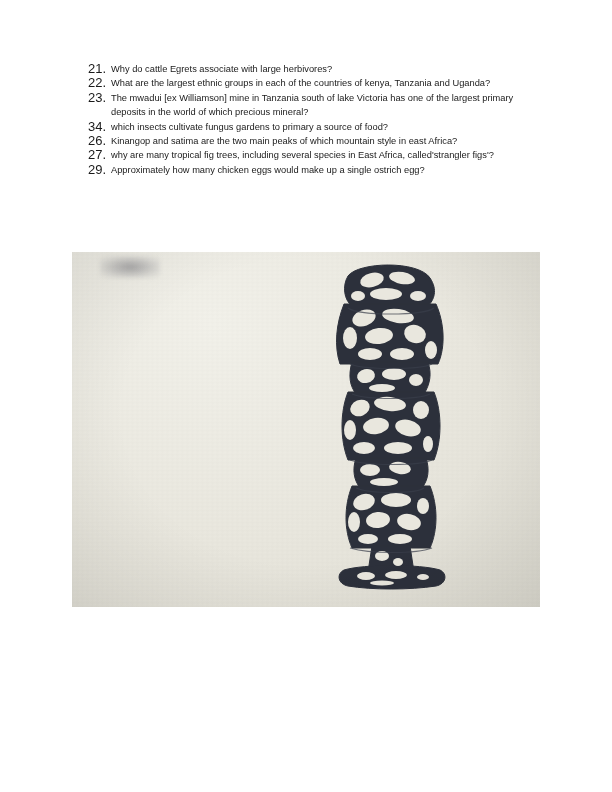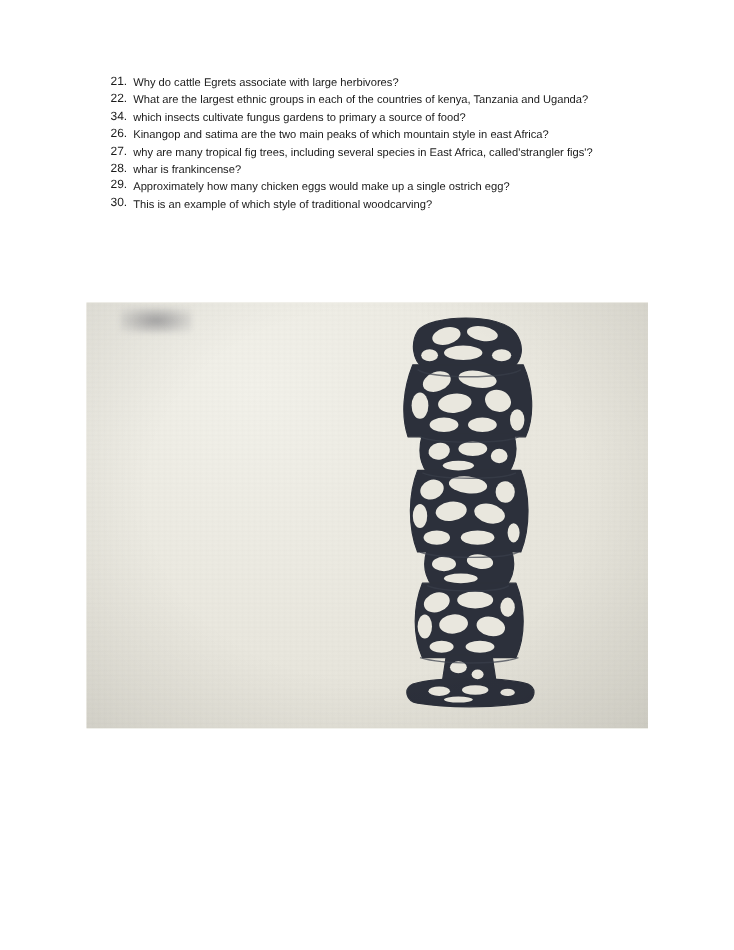--- a/index.html
+++ b/index.html
@@ -38,21 +38,21 @@
     color: #1a1a1a;
     padding-left: 23px;
     margin-bottom: 0px;
   }
   .question-num {
     position: absolute;
     left: 0;
     top: 0;
     width: 18px;
     text-align: right;
-    font-size: 10px;
+    font-size: 13px;
   }
   .question-text {
     display: block;
   }
   .figure-wrap {
     position: absolute;
     left: 72px;
     top: 252px;
     width: 468px;
     height: 355px;
@@ -110,42 +110,38 @@
   <ol class="question-list">
     <li class="question-item">
       <span class="question-num">21.</span>
       <span class="question-text">Why do cattle Egrets associate with large herbivores?</span>
     </li>
     <li class="question-item">
       <span class="question-num">22.</span>
       <span class="question-text">What are the largest ethnic groups in each of the countries of kenya, Tanzania and Uganda?</span>
     </li>
     <li class="question-item">
+      <span class="question-num">23.</span>
+      <span class="question-text">The mwadui [ex Williamson] mine in Tanzania south of lake Victoria has one of the largest primary deposits in the world of which precious mineral?</span>
+    </li>
+    <li class="question-item">
       <span class="question-num">34.</span>
       <span class="question-text">which insects cultivate fungus gardens to primary a source of food?</span>
     </li>
     <li class="question-item">
       <span class="question-num">26.</span>
       <span class="question-text">Kinangop and satima are the two main peaks of which mountain style in east Africa?</span>
     </li>
     <li class="question-item">
       <span class="question-num">27.</span>
       <span class="question-text">why are many tropical fig trees, including several species in East Africa, called'strangler figs'?</span>
     </li>
     <li class="question-item">
-      <span class="question-num">28.</span>
-      <span class="question-text">whar is frankincense?</span>
-    </li>
-    <li class="question-item">
       <span class="question-num">29.</span>
       <span class="question-text">Approximately how many chicken eggs would make up a single ostrich egg?</span>
-    </li>
-    <li class="question-item">
-      <span class="question-num">30.</span>
-      <span class="question-text">This is an example of which style of traditional woodcarving?</span>
     </li>
   </ol>
 
   <div class="figure-wrap">
     <div class="photo-bg"></div>
     <div class="photo-grain"></div>
     <div class="corner-smudge"></div>
 
     <svg class="carving-svg" viewBox="0 0 230 352">
       <g fill="#2c303b" stroke="#2c303b" stroke-linejoin="round">

